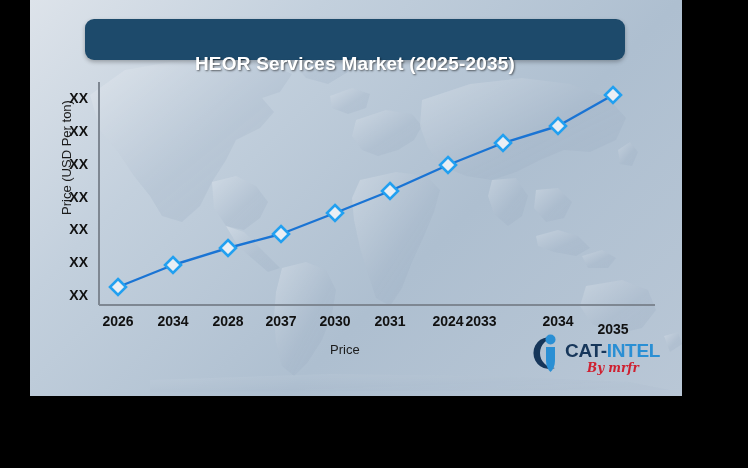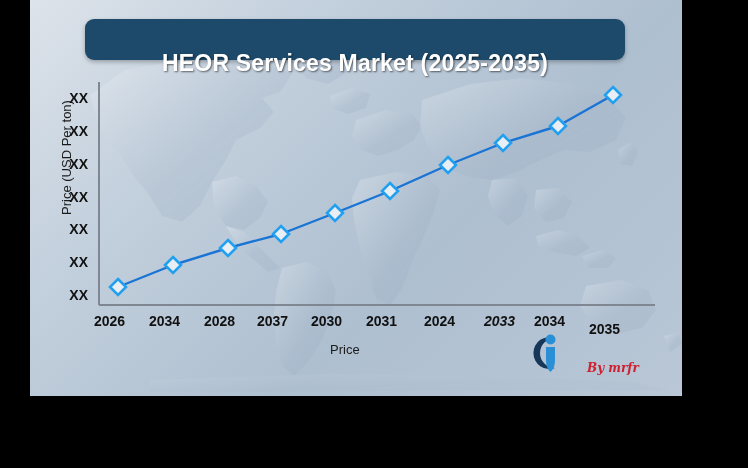--- a/index.html
+++ b/index.html
@@ -52,21 +52,21 @@
     height: 41px;
     background: #1d4a6b;
     border-radius: 9px;
     box-shadow: 0 2px 4px rgba(0,0,0,0.28);
     display: flex;
     align-items: center;
     justify-content: center;
   }
   .title-text {
     color: #ffffff;
-    font-size: 23px;
+    font-size: 19px;
     font-weight: bold;
     letter-spacing: 0.2px;
     text-shadow: 1px 1px 2px rgba(0,0,0,0.55);
     white-space: nowrap;
     margin-top: 48px;
   }
 
   
   .plot-svg {
     position: absolute;
@@ -101,21 +101,21 @@
     color: #111111;
     font-size: 14px;
     font-weight: bold;
     white-space: nowrap;
   }
   .ytick {
     text-align: right;
     width: 36px;
   }
   .xtick {
-    text-align: left;
+    text-align: center;
     width: 48px;
   }
 
   
   .logo {
     position: absolute;
     left: 495px;
     top: 330px;
     width: 150px;
     height: 56px;
@@ -237,28 +237,31 @@
         <div class="tick ytick" style="left: 22px; top: 287px;">XX</div>
       </div>
     <div id="xtick-host">
         <div class="tick xtick" style="left: 64px; top: 313px;">2026</div>
         <div class="tick xtick" style="left: 119px; top: 313px;">2034</div>
         <div class="tick xtick" style="left: 174px; top: 313px;">2028</div>
         <div class="tick xtick" style="left: 227px; top: 313px;">2037</div>
         <div class="tick xtick" style="left: 281px; top: 313px;">2030</div>
         <div class="tick xtick" style="left: 336px; top: 313px;">2031</div>
         <div class="tick xtick" style="left: 394px; top: 313px;">2024</div>
-        <div class="tick xtick" style="left: 454px; top: 313px; font-style: italic;">2033</div>
+        <div class="tick xtick" style="left: 427px; top: 313px;">2033</div>
         <div class="tick xtick" style="left: 504px; top: 313px;">2034</div>
         <div class="tick xtick" style="left: 559px; top: 313px; margin-top: 8px;">2035</div>
       </div>
 
     <div class="logo">
       <svg class="logo-mark" viewBox="0 0 42 42">
         <path d="M30 6 A16 16 0 1 0 30 36 A13 13 0 1 1 30 6 Z" fill="#16365a"></path>
         <circle cx="25.5" cy="7.5" r="5" fill="#2a8fd4"></circle>
         <path d="M21 15 h9 v13 q0 8 -4.5 12 q-4.5 -4 -4.5 -12 Z" fill="#2a8fd4"></path>
       </svg>
+      <div class="logo-text">
+        <span class="logo-cat">CAT-</span><span class="logo-intel">INTEL</span>
+      </div>
       <div class="logo-by">By mrfr</div>
     </div>
 
   </div>
 </div>
 
 </body></html>

